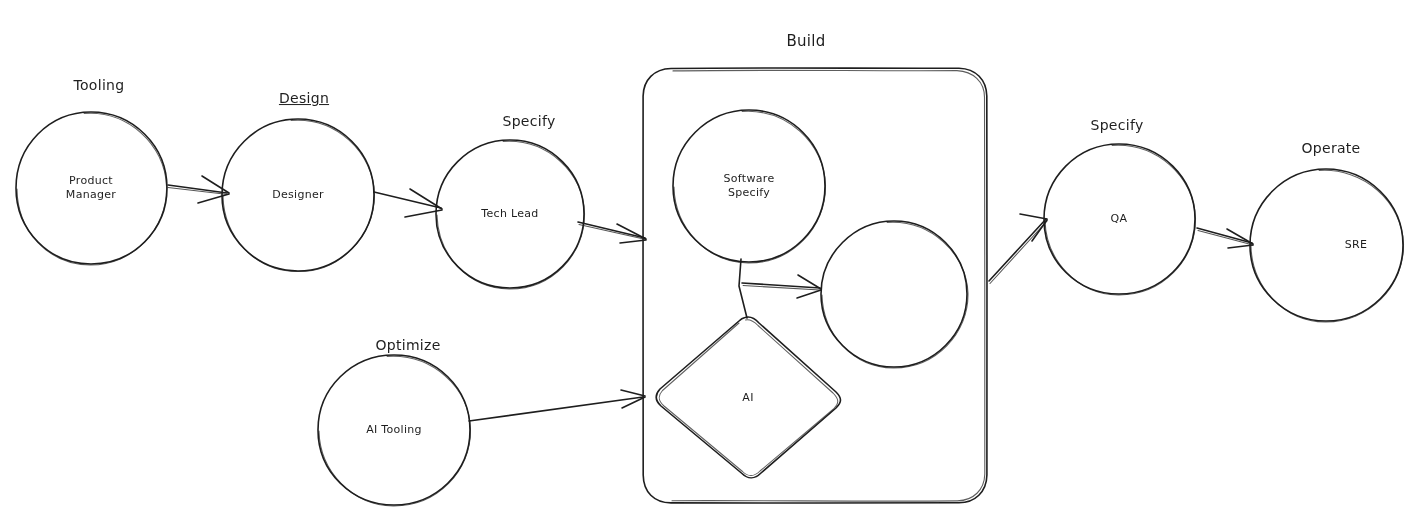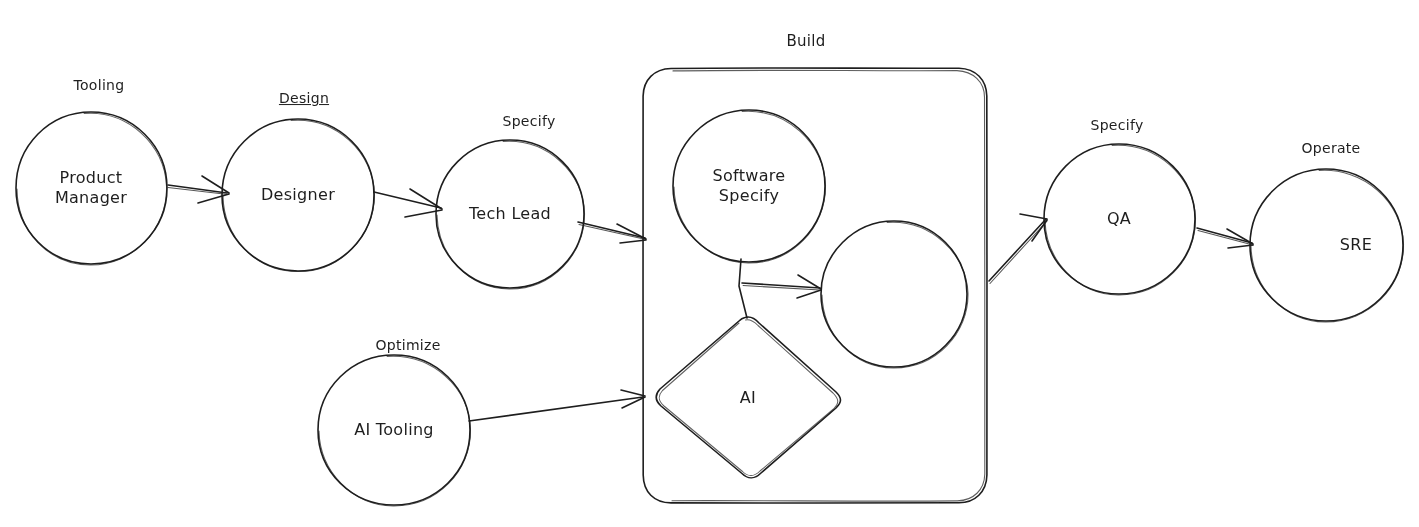--- a/index.html
+++ b/index.html
@@ -27,21 +27,21 @@
   .node-text, .group-label, .stage-label {
     position: absolute;
     text-align: center;
     color: #1e1e1e;
     font-family: "DejaVu Sans", sans-serif;
     line-height: 1.28;
     white-space: pre;
     pointer-events: none;
     letter-spacing: 0.3px;
   }
-  .node-text { font-size: 16px; }
+  .node-text { font-size: 11px; }
   .stage-label { font-size: 14px; }
   .group-label { font-size: 15px; }
   .ctr {
     transform: translate(-50%, -50%);
   }
 </style>
 </head>
 <body>
 
 <div id="canvas">

